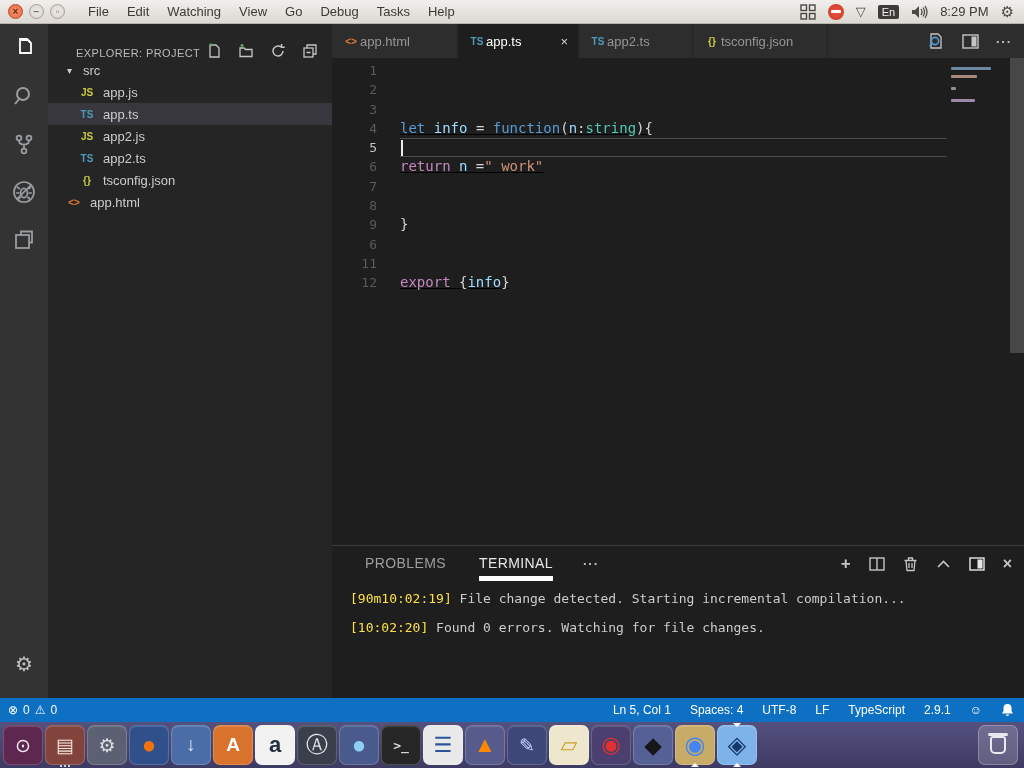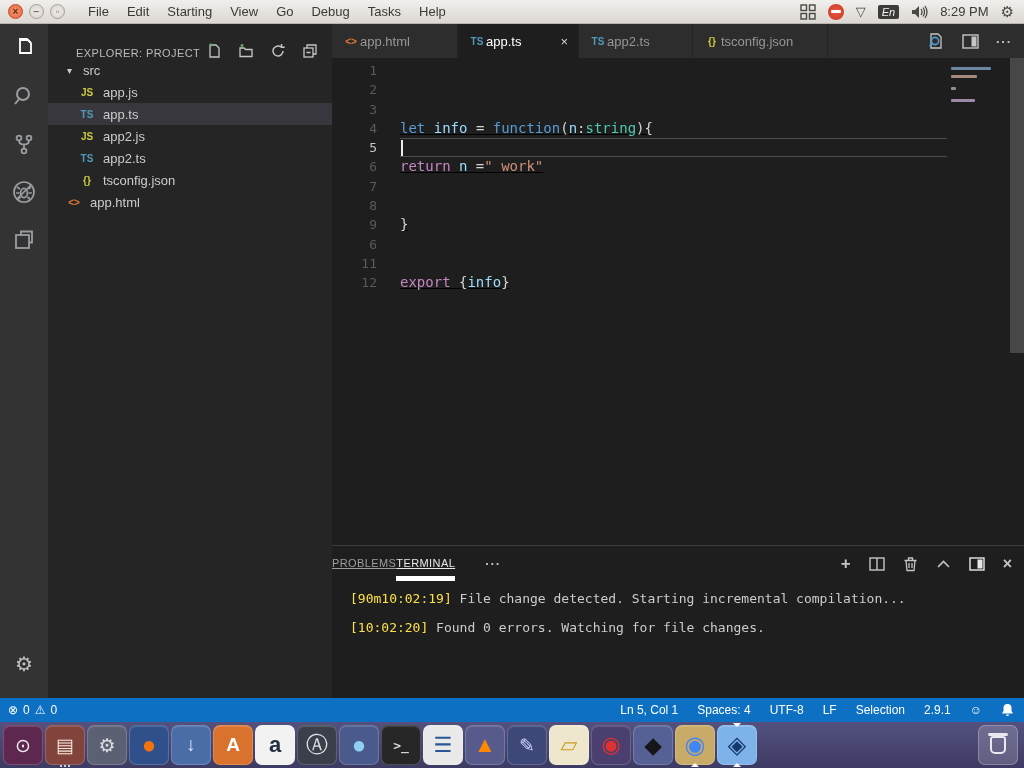--- a/index.html
+++ b/index.html
@@ -16,21 +16,21 @@
   .winbtn { width:15px; height:15px; border-radius:50%; border:1px solid #a59f98;
     background:radial-gradient(#efece8,#d6d1cb); color:#6e6962; font-size:10px;
     line-height:13px; text-align:center; font-weight:bold; }
   .winbtn.close { background:radial-gradient(#f79a72,#e96138); border-color:#b84e2d; color:#5e2817; }
   .menu-item { padding:0 9px; height:24px; line-height:23px; }
   #tray { margin-left:auto; display:flex; align-items:center; gap:12px; padding-right:10px; }
   .grid-icon svg { display:block; }
   .dnd-icon { width:16px; height:16px; border-radius:50%; background:radial-gradient(#ea5742,#c93722); position:relative; }
   .dnd-icon::after { content:""; position:absolute; left:3px; top:6.5px; width:10px; height:3px; background:#fff; border-radius:1px; }
   .net-icon { font-size:13px; color:#4a4944; }
-  .kb-box { background:#3c3b37; color:#f4f2ee; font-size:11px; padding:1px 4px; border-radius:2px;font-style:italic; }
+  .kb-box { background:#3c3b37; color:#f4f2ee; font-size:11px; padding:1px 4px; border-radius:2px; }
   .clock { font-size:13px; }
   .gear-glyph { font-size:15px; color:#4a4944; }
 
   
   #activitybar { left:0; top:24px; width:48px; height:674px; background:#333333;
     display:flex; flex-direction:column; align-items:center; }
   .ab-item { width:48px; height:48px; display:flex; align-items:center; justify-content:center; color:#9a9da0; }
   .ab-item.active { color:#ffffff; }
   .ab-spacer { flex:1; }
   .ab-gear { font-size:20px; color:#bdbfc1; margin-bottom:10px; }
@@ -71,21 +71,21 @@
   .tk-kw{ color:#569cd6; } .tk-ctrl{ color:#c586c0;text-align:right; } .tk-var{ color:#9cdcfe; }
   .tk-type{ color:#4ec9b0; } .tk-str{ color:#ce9178; } .tk-punct{ color:#d4d4d4; }
   #minimap { position:absolute; left:615px; top:0; width:63px; height:487px; }
   .mm-bar { position:absolute; height:2.5px; border-radius:1px; }
   #ed-scrollbar { position:absolute; right:0; top:0; width:14px; height:487px; }
   #ed-thumb { position:absolute; left:0; top:0; width:14px; height:295px; background:#474747; }
 
   
   #panel { left:332px; top:545px; width:692px; height:153px; background:#1e1e1e; border-top:1px solid #3c3c3c; }
   #panel-header { height:35px; display:flex; align-items:center; }
-  .ptab { font-size:11px; letter-spacing:.4px; color:#9d9d9d; height:35px; line-height:35px;text-decoration:underline; }
+  .ptab { font-size:14px; letter-spacing:.4px; margin-left:33px; color:#9d9d9d; height:35px; line-height:35px; }
   .ptab.active { color:#e7e7e7; border-bottom:5px solid #ffffff; }
   .pmore { margin-left:30px; color:#c5c5c5; }
   #term-select { margin-left:92px; width:172px; height:24px; background:#3c3c3c; color:#f0f0f0;
     font-size:12px; display:flex; align-items:center; padding:0 8px; }
   #term-select .caret { margin-left:auto; font-size:9px; color:#cccccc; }
   #panel-actions { margin-left:auto; display:flex; align-items:center; gap:18px; padding-right:12px; color:#c5c5c5; }
   .pa-plus { font-size:17px; font-weight:bold; line-height:16px; }
   .pa-close { font-size:16px; font-weight:bold; }
   #terminal { padding:10px 0 0 18px; font-family:"DejaVu Sans Mono", monospace; font-size:13px; color:#cccccc; }
   .tline { margin-bottom:14px; white-space:pre; }
@@ -143,21 +143,21 @@
 <div id="screen">
 
   <div id="menubar" class="abs">
     <div class="winbtns">
       <div class="winbtn close">×</div>
       <div class="winbtn">−</div>
       <div class="winbtn">▫</div>
     </div>
     <div class="menu-item">File</div>
     <div class="menu-item">Edit</div>
-    <div class="menu-item">Starting</div>
+    <div class="menu-item">Watching</div>
     <div class="menu-item">View</div>
     <div class="menu-item">Go</div>
     <div class="menu-item">Debug</div>
     <div class="menu-item">Tasks</div>
     <div class="menu-item">Help</div>
     <div id="tray">
       <span class="grid-icon">
         <svg width="16" height="16" viewBox="0 0 16 16">
             <g fill="none" stroke="#4a4944" stroke-width="1.4">
               <rect x="1" y="1" width="5.5" height="5.5"></rect>
@@ -420,21 +420,21 @@
       <span class="st-ico">⊗</span>
       <span>0</span>
       <span class="st-ico">⚠</span>
       <span>0</span>
     </div>
     <div id="sb-right">
       <span>Ln 5, Col 1</span>
       <span>Spaces: 4</span>
       <span>UTF-8</span>
       <span>LF</span>
-      <span>Selection</span>
+      <span>TypeScript</span>
       <span>2.9.1</span>
       <span>☺</span>
       <span>
           <svg width="13" height="14" viewBox="0 0 13 14">
             <path d="M6.5 1 a4 4 0 0 1 4 4 v3 l1.5 2.5 h-11 L2.5 8 v-3 a4 4 0 0 1 4-4 z" fill="#ffffff"></path>
             <path d="M5 11.5 a1.5 1.5 0 0 0 3 0" fill="#ffffff"></path>
           </svg>
         </span>
     </div>
   </div>

